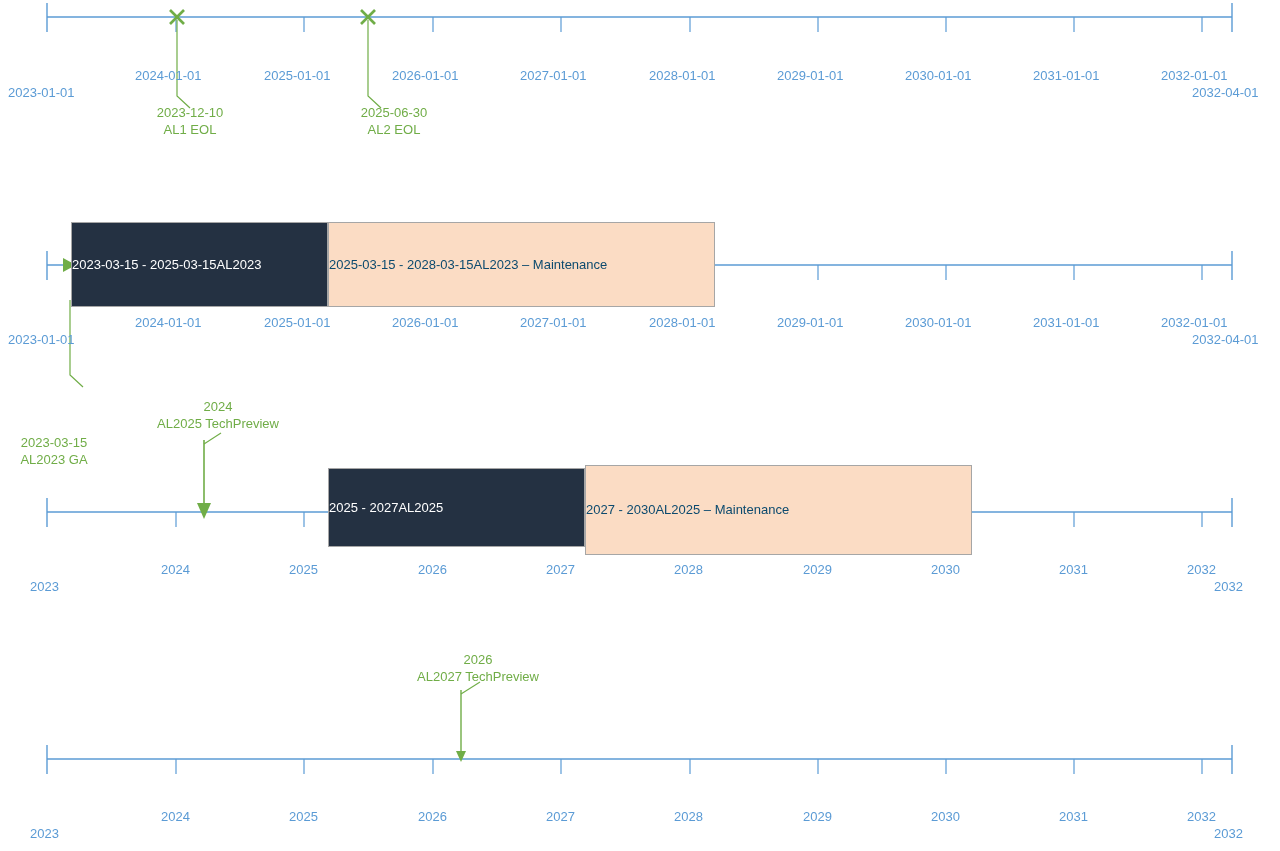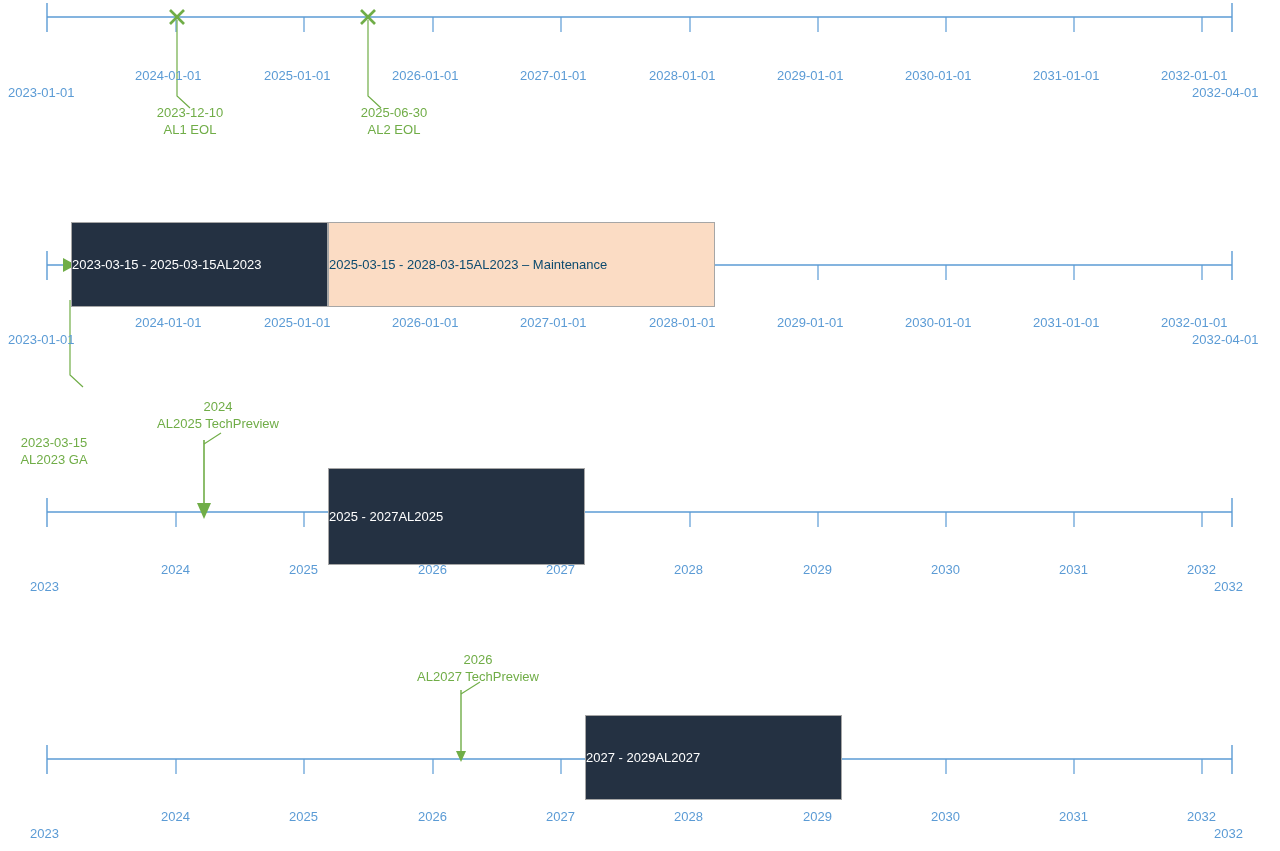--- a/index.html
+++ b/index.html
@@ -214,46 +214,46 @@
   <div class="ann-label" style="left:6px; top:396px; width:96px;margin-top:38px;">
     <div>2023-03-15</div>
     <div>AL2023 GA</div>
   </div>
 
   <div class="ann-label" style="left:144px; top:398px; width:148px;">
     <div>2024</div>
     <div>AL2025 TechPreview</div>
   </div>
 
-  <div class="bar active" style="left:328px; top:468px; width:257px; height:97px;">
+  <div class="bar active" style="left:328px; top:468px; width:257px; height:79px;">
     <div class="bar-line">2025 - 2027</div>
     <div class="bar-line">AL2025</div>
+  </div>
+  <div class="bar maint" style="left:585px; top:465px; width:387px; height:90px;">
+    <div class="bar-line">2027 - 2030</div>
+    <div class="bar-line">AL2025 – Maintenance</div>
   </div>
 
   <div class="tick-label" style="left:30px; top:579px;">2023</div>
   <div class="tick-label" style="left:161px; top:562px;">2024</div>
   <div class="tick-label" style="left:289px; top:562px;">2025</div>
   <div class="tick-label" style="left:418px; top:562px;">2026</div>
   <div class="tick-label" style="left:546px; top:562px;">2027</div>
   <div class="tick-label" style="left:674px; top:562px;">2028</div>
   <div class="tick-label" style="left:803px; top:562px;">2029</div>
   <div class="tick-label" style="left:931px; top:562px;">2030</div>
   <div class="tick-label" style="left:1059px; top:562px;">2031</div>
   <div class="tick-label" style="left:1187px; top:562px;">2032</div>
   <div class="tick-label" style="left:1214px; top:579px;">2032</div>
 
   <div class="ann-label" style="left:404px; top:651px; width:148px;">
     <div>2026</div>
     <div>AL2027 TechPreview</div>
   </div>
 
-  <div class="bar active" style="left:585px; top:715px; width:257px; height:85px;">
-    <div class="bar-line">2027 - 2029</div>
-    <div class="bar-line">AL2027</div>
-  </div>
 
   <div class="tick-label" style="left:30px; top:826px;">2023</div>
   <div class="tick-label" style="left:161px; top:809px;">2024</div>
   <div class="tick-label" style="left:289px; top:809px;">2025</div>
   <div class="tick-label" style="left:418px; top:809px;">2026</div>
   <div class="tick-label" style="left:546px; top:809px;">2027</div>
   <div class="tick-label" style="left:674px; top:809px;">2028</div>
   <div class="tick-label" style="left:803px; top:809px;">2029</div>
   <div class="tick-label" style="left:931px; top:809px;">2030</div>
   <div class="tick-label" style="left:1059px; top:809px;">2031</div>

